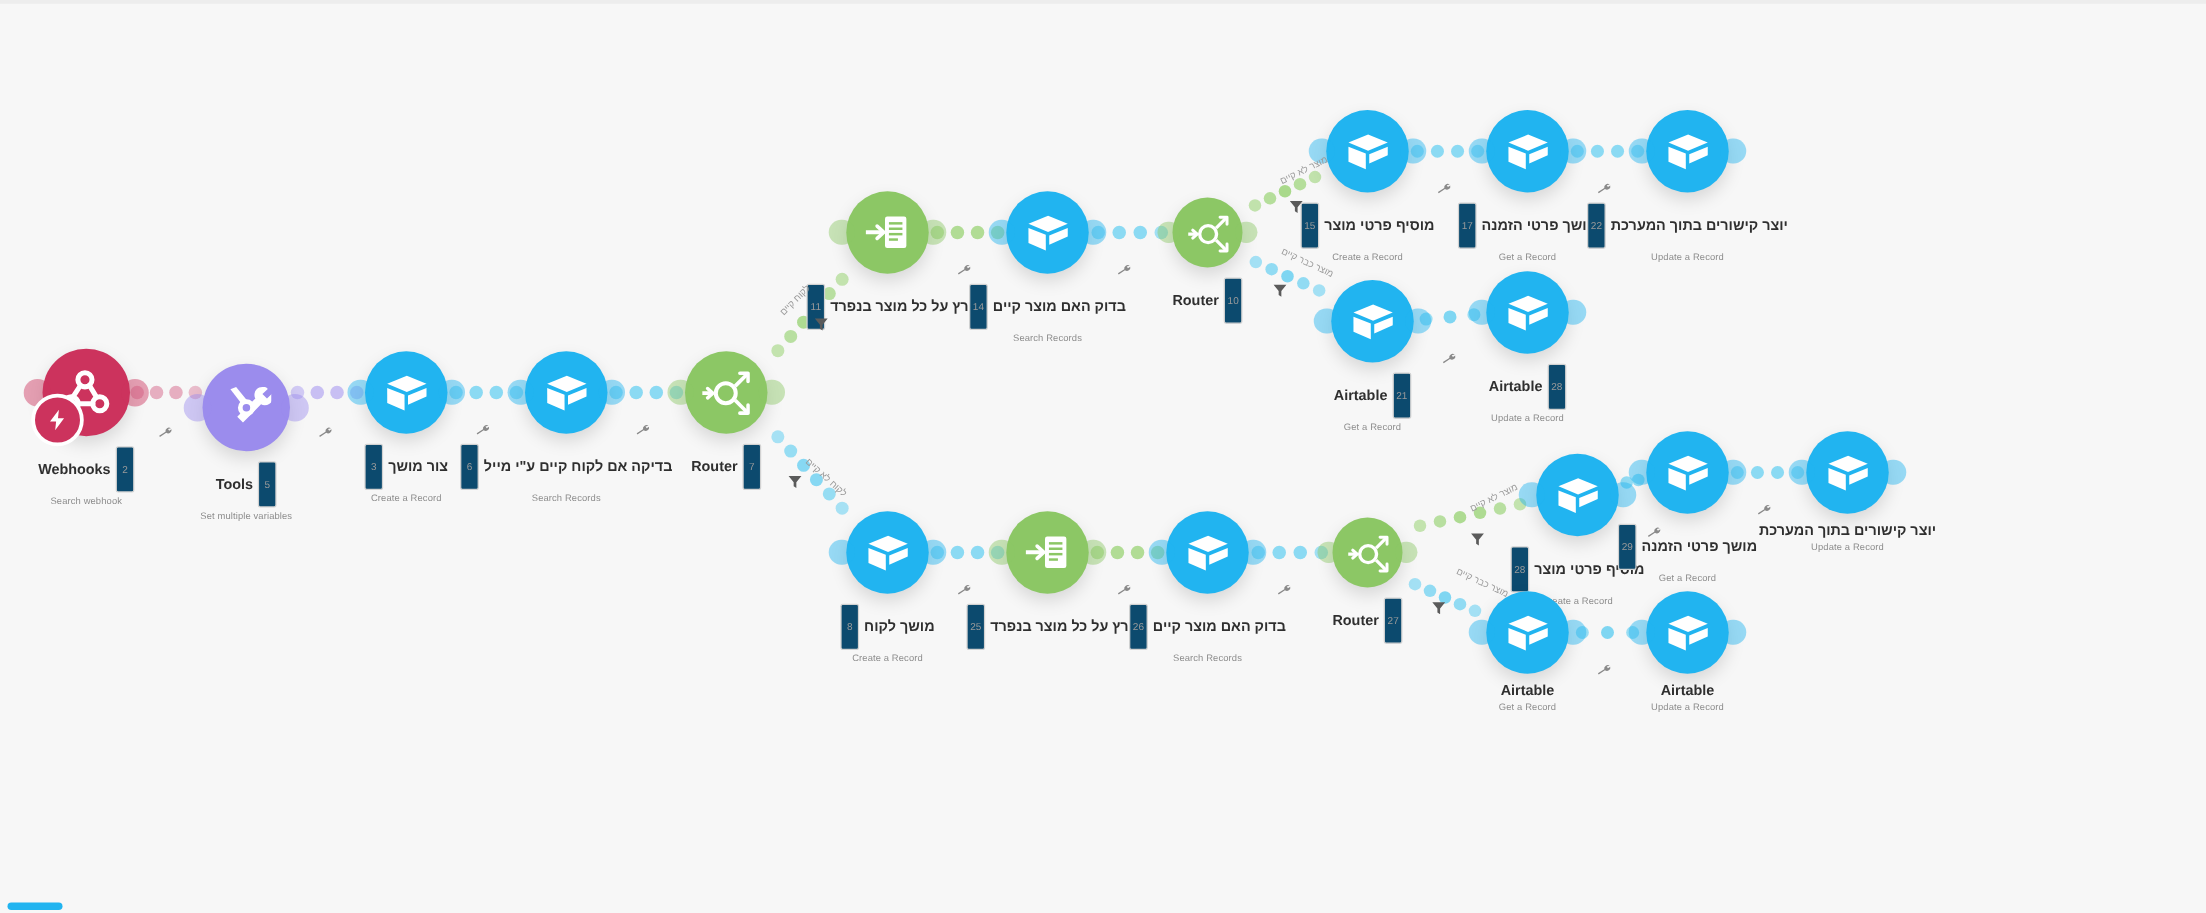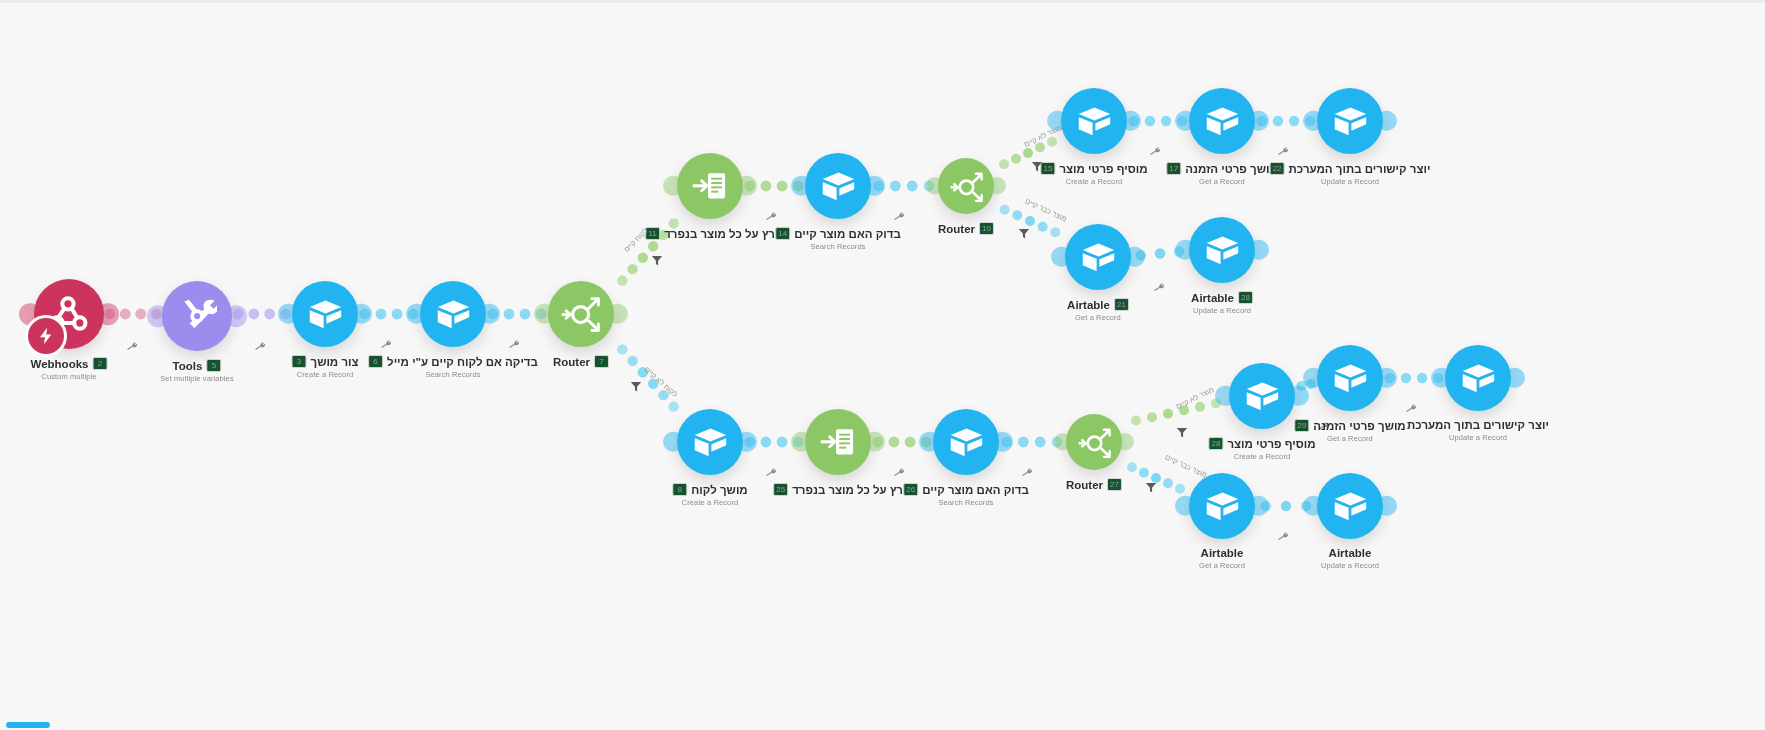--- a/index.html
+++ b/index.html
@@ -38,22 +38,22 @@
     direction:rtl;
   }
   .cap-title{
     font-size:11.5px;font-weight:bold;color:#2f2f2f;
     display:flex;align-items:center;justify-content:center;gap:4px;
     direction:rtl;
   }
   .cap-title .ltr{direction:ltr;}
   .badge{
     font-size:8px;font-weight:normal;color:#9a9a9a;
-    border:1px solid #d2d2d2;background:#14532d;
-    border-radius:2px;padding:0px 2px;line-height:11px;
+    border:1px solid #d2d2d2;background:#0c4a6e;
+    border-radius:2px;padding:12px 2px;line-height:11px;
     min-width:9px;text-align:center;direction:ltr;
   }
   .cap-sub{font-size:7.5px;color:#8c8c8c;margin-top:2px;direction:ltr;letter-spacing:.1px;}
 
   
   .wrench{position:absolute;color:#8a8a8a;font-size:11px;transform:translate(-50%,-50%) rotate(12deg);}
   
   .funnel{position:absolute;transform:translate(-50%,-50%);}
 
   
@@ -231,27 +231,27 @@
             <svg width="18" height="18" viewBox="0 0 24 24">
     <polygon points="13.5,1 4,13.5 10.5,13.5 9.5,23 19,10 12.5,10" fill="#fff"></polygon>
   </svg>
           </div>
         </div>
         <div class="caption" style="top: 78px;">
           <div class="cap-title" style="direction: ltr;">
             <span class="ltr">Webhooks</span>
             <span class="badge">2</span>
           </div>
-          <div class="cap-sub">Custom multiple</div>
+          <div class="cap-sub">Search webhook</div>
         </div>
       </div>
       <div class="wrench" style="left: 132px; top: 347px;"><svg width="12" height="12" viewBox="0 0 24 24">
     <path d="M19.5 4.5 a5.5 5.5 0 0 0 -7.4 7.1 L3.6 20.1 l1.5 1.5 l8.5-8.5 a5.5 5.5 0 0 0 7.1-7.4 l-3.2 3.2 l-2.4-2.4 z" fill="#8a8a8a"></path>
   </svg></div>
-      <div class="node" style="left: 197px; top: 316px; width: 70px; height: 70px; text-decoration: underline;">
+      <div class="node" style="left: 197px; top: 326px; width: 70px; height: 70px; text-decoration: underline;">
         <div class="bubble b-purple" style="width: 70px; height: 70px;">
           <svg width="40.25" height="40.25" viewBox="0 0 44 44">
     <g fill="#fff">
       <path d="M8 6 L13 4 L26 20 L22 24 Z"></path>
       <path d="M36 4 c-4 0 -7 3 -7 7 c0 1.2 .3 2.2 .8 3.1 L14 30 l5 5 L34.8 19.1 c.9 .5 2 .8 3.2 .8 c4 0 7-3 7-7 c0-1.1-.2-2.1-.7-3 L40 14 l-4-4 l4.7-4.3 C39.9 4.2 38.6 4 36 4 Z"></path>
       <circle cx="22" cy="22" r="7.4"></circle>
     </g>
     <circle cx="22" cy="22" r="3.3" fill="#9b8ced"></circle>
   </svg>
           <div class="nub" style="left: -14.7px; width: 21.7px; height: 21.7px; background: rgb(155, 140, 237); top: 50%;"></div>

